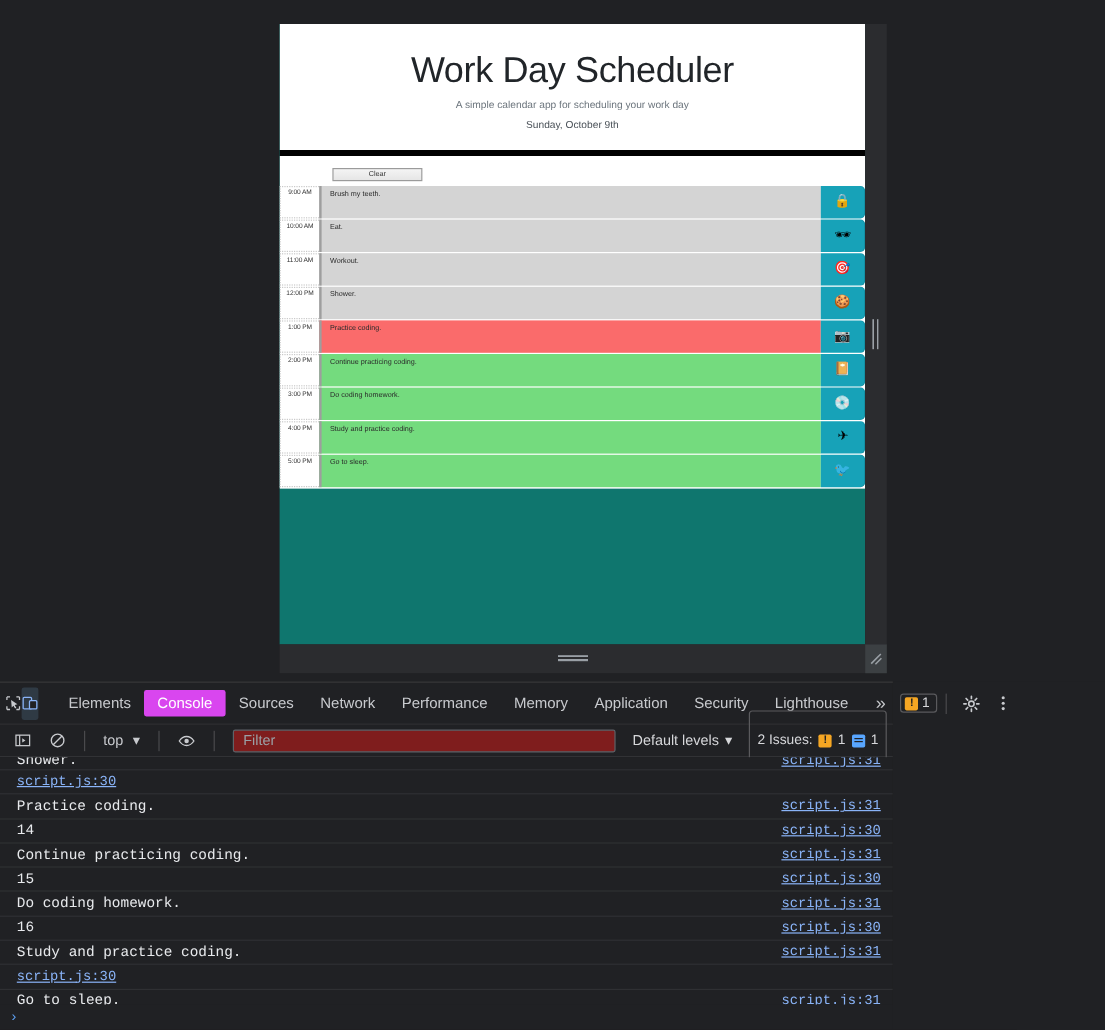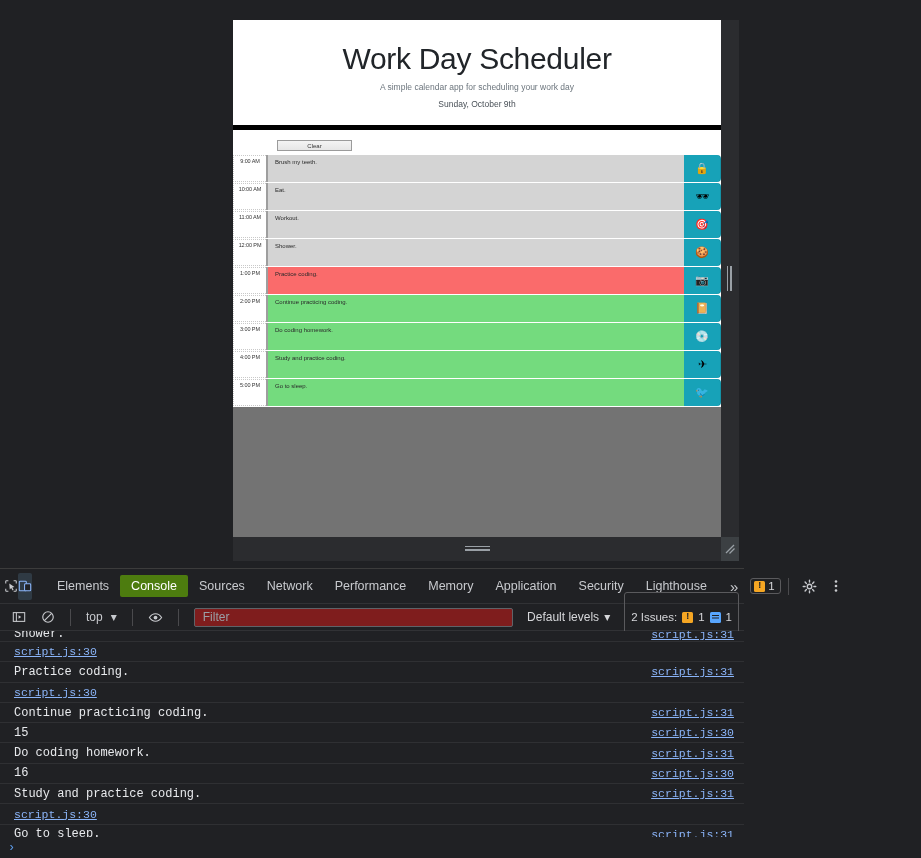--- a/index.html
+++ b/index.html
@@ -11,21 +11,21 @@
   }
 
   
   #viewport-area {
     position: absolute; left: 0; top: 0; width: 921px; height: 568px;
     background: #202124;
   }
   #page-frame {
     position: absolute; left: 233px; top: 20px;
     width: 488px; height: 517px;
-    background: #737373;
+    background: #0f766e;
     overflow: hidden;
   }
 
   
   #jumbotron {
     height: 105px; background: #ffffff;
     display: flex; flex-direction: column;
     align-items: center; justify-content: flex-start;
     padding-top: 22px;
   }
@@ -145,21 +145,21 @@
   .dt-icon-btn.active { background: #2f3a44; }
   .dt-sep {
     width: 1px; height: 17px; background: #4a4a4d; margin: 0 7px;
   }
   .dt-tab {
     font-size: 12.5px; color: #c8cace;
     padding: 4px 11px; cursor: pointer;
     white-space: nowrap; border-radius: 2px;
     font-family: "Liberation Sans", sans-serif;
   }
-  .dt-tab.selected { background: #4d7c0f; color: #ffffff; }
+  .dt-tab.selected { background: #d946ef; color: #ffffff; }
   #dt-overflow {
     color: #c8cace; font-size: 15px; padding: 0 12px; cursor: pointer; line-height: 1;
   }
   #tabbar-right {
     margin-left: auto; display: flex; align-items: center; padding-right: 4px;
   }
   .badge-warn {
     display: inline-flex; align-items: center; gap: 3px;
     border: 1px solid #5a5a5d; border-radius: 3px;
     padding: 1px 5px 1px 3px; cursor: pointer;
@@ -434,20 +434,21 @@
         <a class="log-src">script.js:31</a>
       </div>
       <div class="log-row">
         <a class="log-src">script.js:30</a>
       </div>
       <div class="log-row">
         <div class="log-msg">Practice coding.</div>
         <a class="log-src">script.js:31</a>
       </div>
       <div class="log-row">
+        <div class="log-msg">14</div>
         <a class="log-src">script.js:30</a>
       </div>
       <div class="log-row">
         <div class="log-msg">Continue practicing coding.</div>
         <a class="log-src">script.js:31</a>
       </div>
       <div class="log-row">
         <div class="log-msg">15</div>
         <a class="log-src">script.js:30</a>
       </div>

